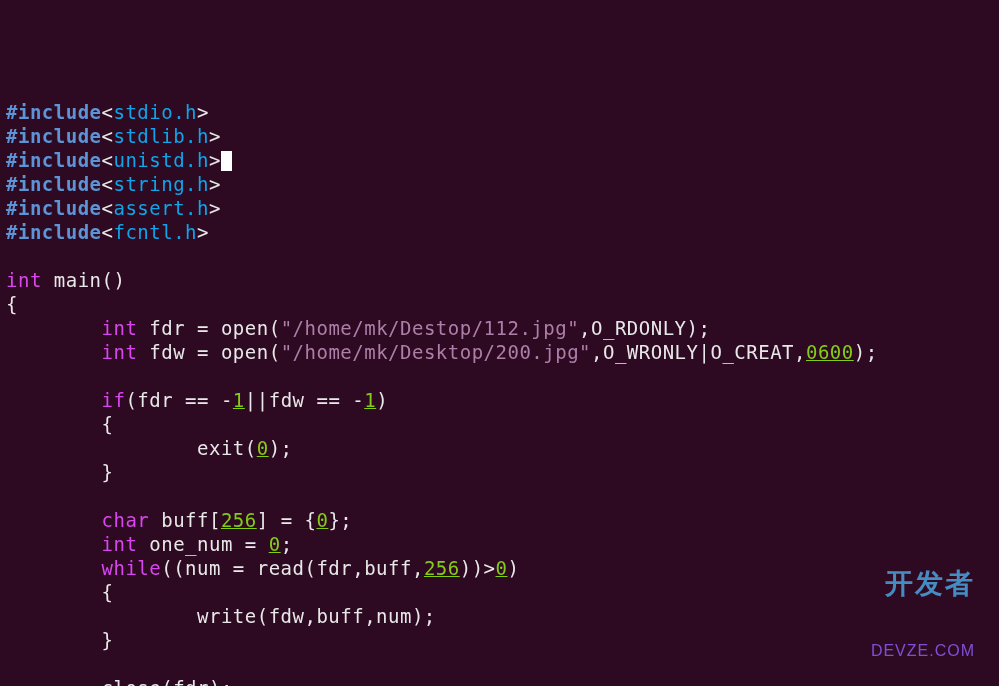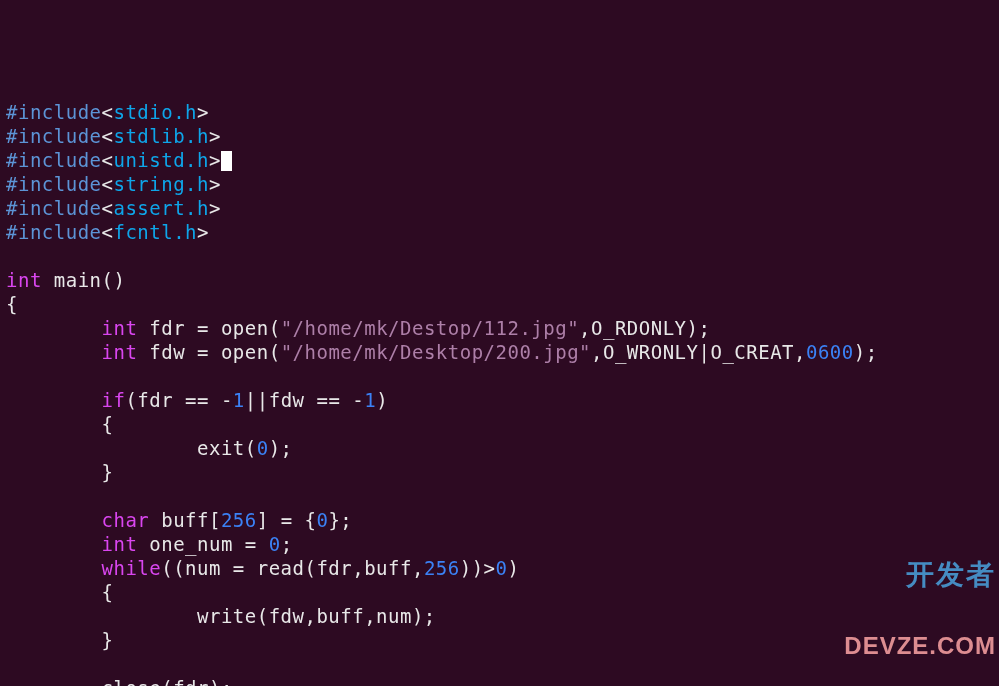--- a/index.html
+++ b/index.html
@@ -11,43 +11,43 @@
     color: #e8e8e8;
     padding: 4px 6px;
     letter-spacing: 0.5px;
     white-space: pre;
     overflow: hidden;
     width: 999px;
     height: 686px;
     position: relative;
   }
   .kw      { color: #d946ef; }   
-  .pp      { color: #5c94d6; }   
+  .pp      { color: #5c94d6; font-weight: bold; }   
   .hdr     { color: #0ea5e9; }   
   .str     { color: #ad7fa8; }   
-  .num     { color: #3b82f6; }   
+  .num     { color: #84cc16; text-decoration: underline; }   
   .ident   { color: #e8e8e8; }   
   .cursor  {
     display: inline-block;
     width: 11px;
     height: 20px;
     background: #ffffff;
     vertical-align: text-bottom;
   }
   .watermark {
     position: absolute;
-    right: 3px;
+    right: 24px;
     bottom: 6px;
     font-family: sans-serif;
     text-align: right;
     line-height: 1.1;
     opacity: 0.85;
   }
   .watermark .line1 { font-size: 28px; color: #4aa3df; font-weight: bold; letter-spacing: 2px; }
-  .watermark .line2 { font-size: 24px; color: #fca5a5; font-weight: bold; letter-spacing: 1px; }
+  .watermark .line2 { font-size: 16px; color: #8b5cf6; font-weight: normal; letter-spacing: 1px; }
 </style>
 </head>
 <body>
 
 
 
 <div id="editor"><div><span class="pp">#include</span><span class="ident">&lt;</span><span class="hdr">stdio.h</span><span class="ident">&gt;</span></div><div><span class="pp">#include</span><span class="ident">&lt;</span><span class="hdr">stdlib.h</span><span class="ident">&gt;</span></div><div><span class="pp">#include</span><span class="ident">&lt;</span><span class="hdr">unistd.h</span><span class="ident">&gt;</span><span class="cursor"></span></div><div><span class="pp">#include</span><span class="ident">&lt;</span><span class="hdr">string.h</span><span class="ident">&gt;</span></div><div><span class="pp">#include</span><span class="ident">&lt;</span><span class="hdr">assert.h</span><span class="ident">&gt;</span></div><div><span class="pp">#include</span><span class="ident">&lt;</span><span class="hdr">fcntl.h</span><span class="ident">&gt;</span></div><div>&nbsp;</div><div><span class="kw">int</span><span class="ident"> main()</span></div><div><span class="ident">{</span></div><div><span class="ident">        </span><span class="kw">int</span><span class="ident"> fdr = open(</span><span class="str">"/home/mk/Destop/112.jpg"</span><span class="ident">,O_RDONLY);</span></div><div><span class="ident">        </span><span class="kw">int</span><span class="ident"> fdw = open(</span><span class="str">"/home/mk/Desktop/200.jpg"</span><span class="ident">,O_WRONLY|O_CREAT,</span><span class="num">0600</span><span class="ident">);</span></div><div>&nbsp;</div><div><span class="ident">        </span><span class="kw">if</span><span class="ident">(fdr == -</span><span class="num">1</span><span class="ident">||fdw == -</span><span class="num">1</span><span class="ident">)</span></div><div><span class="ident">        {</span></div><div><span class="ident">                exit(</span><span class="num">0</span><span class="ident">);</span></div><div><span class="ident">        }</span></div><div>&nbsp;</div><div><span class="ident">        </span><span class="kw">char</span><span class="ident"> buff[</span><span class="num">256</span><span class="ident">] = {</span><span class="num">0</span><span class="ident">};</span></div><div><span class="ident">        </span><span class="kw">int</span><span class="ident"> one_num = </span><span class="num">0</span><span class="ident">;</span></div><div><span class="ident">        </span><span class="kw">while</span><span class="ident">((num = read(fdr,buff,</span><span class="num">256</span><span class="ident">))&gt;</span><span class="num">0</span><span class="ident">)</span></div><div><span class="ident">        {</span></div><div><span class="ident">                write(fdw,buff,num);</span></div><div><span class="ident">        }</span></div><div>&nbsp;</div><div><span class="ident">        close(fdr);</span></div></div>
 
 <div class="watermark">
   <div class="line1">开发者</div>

